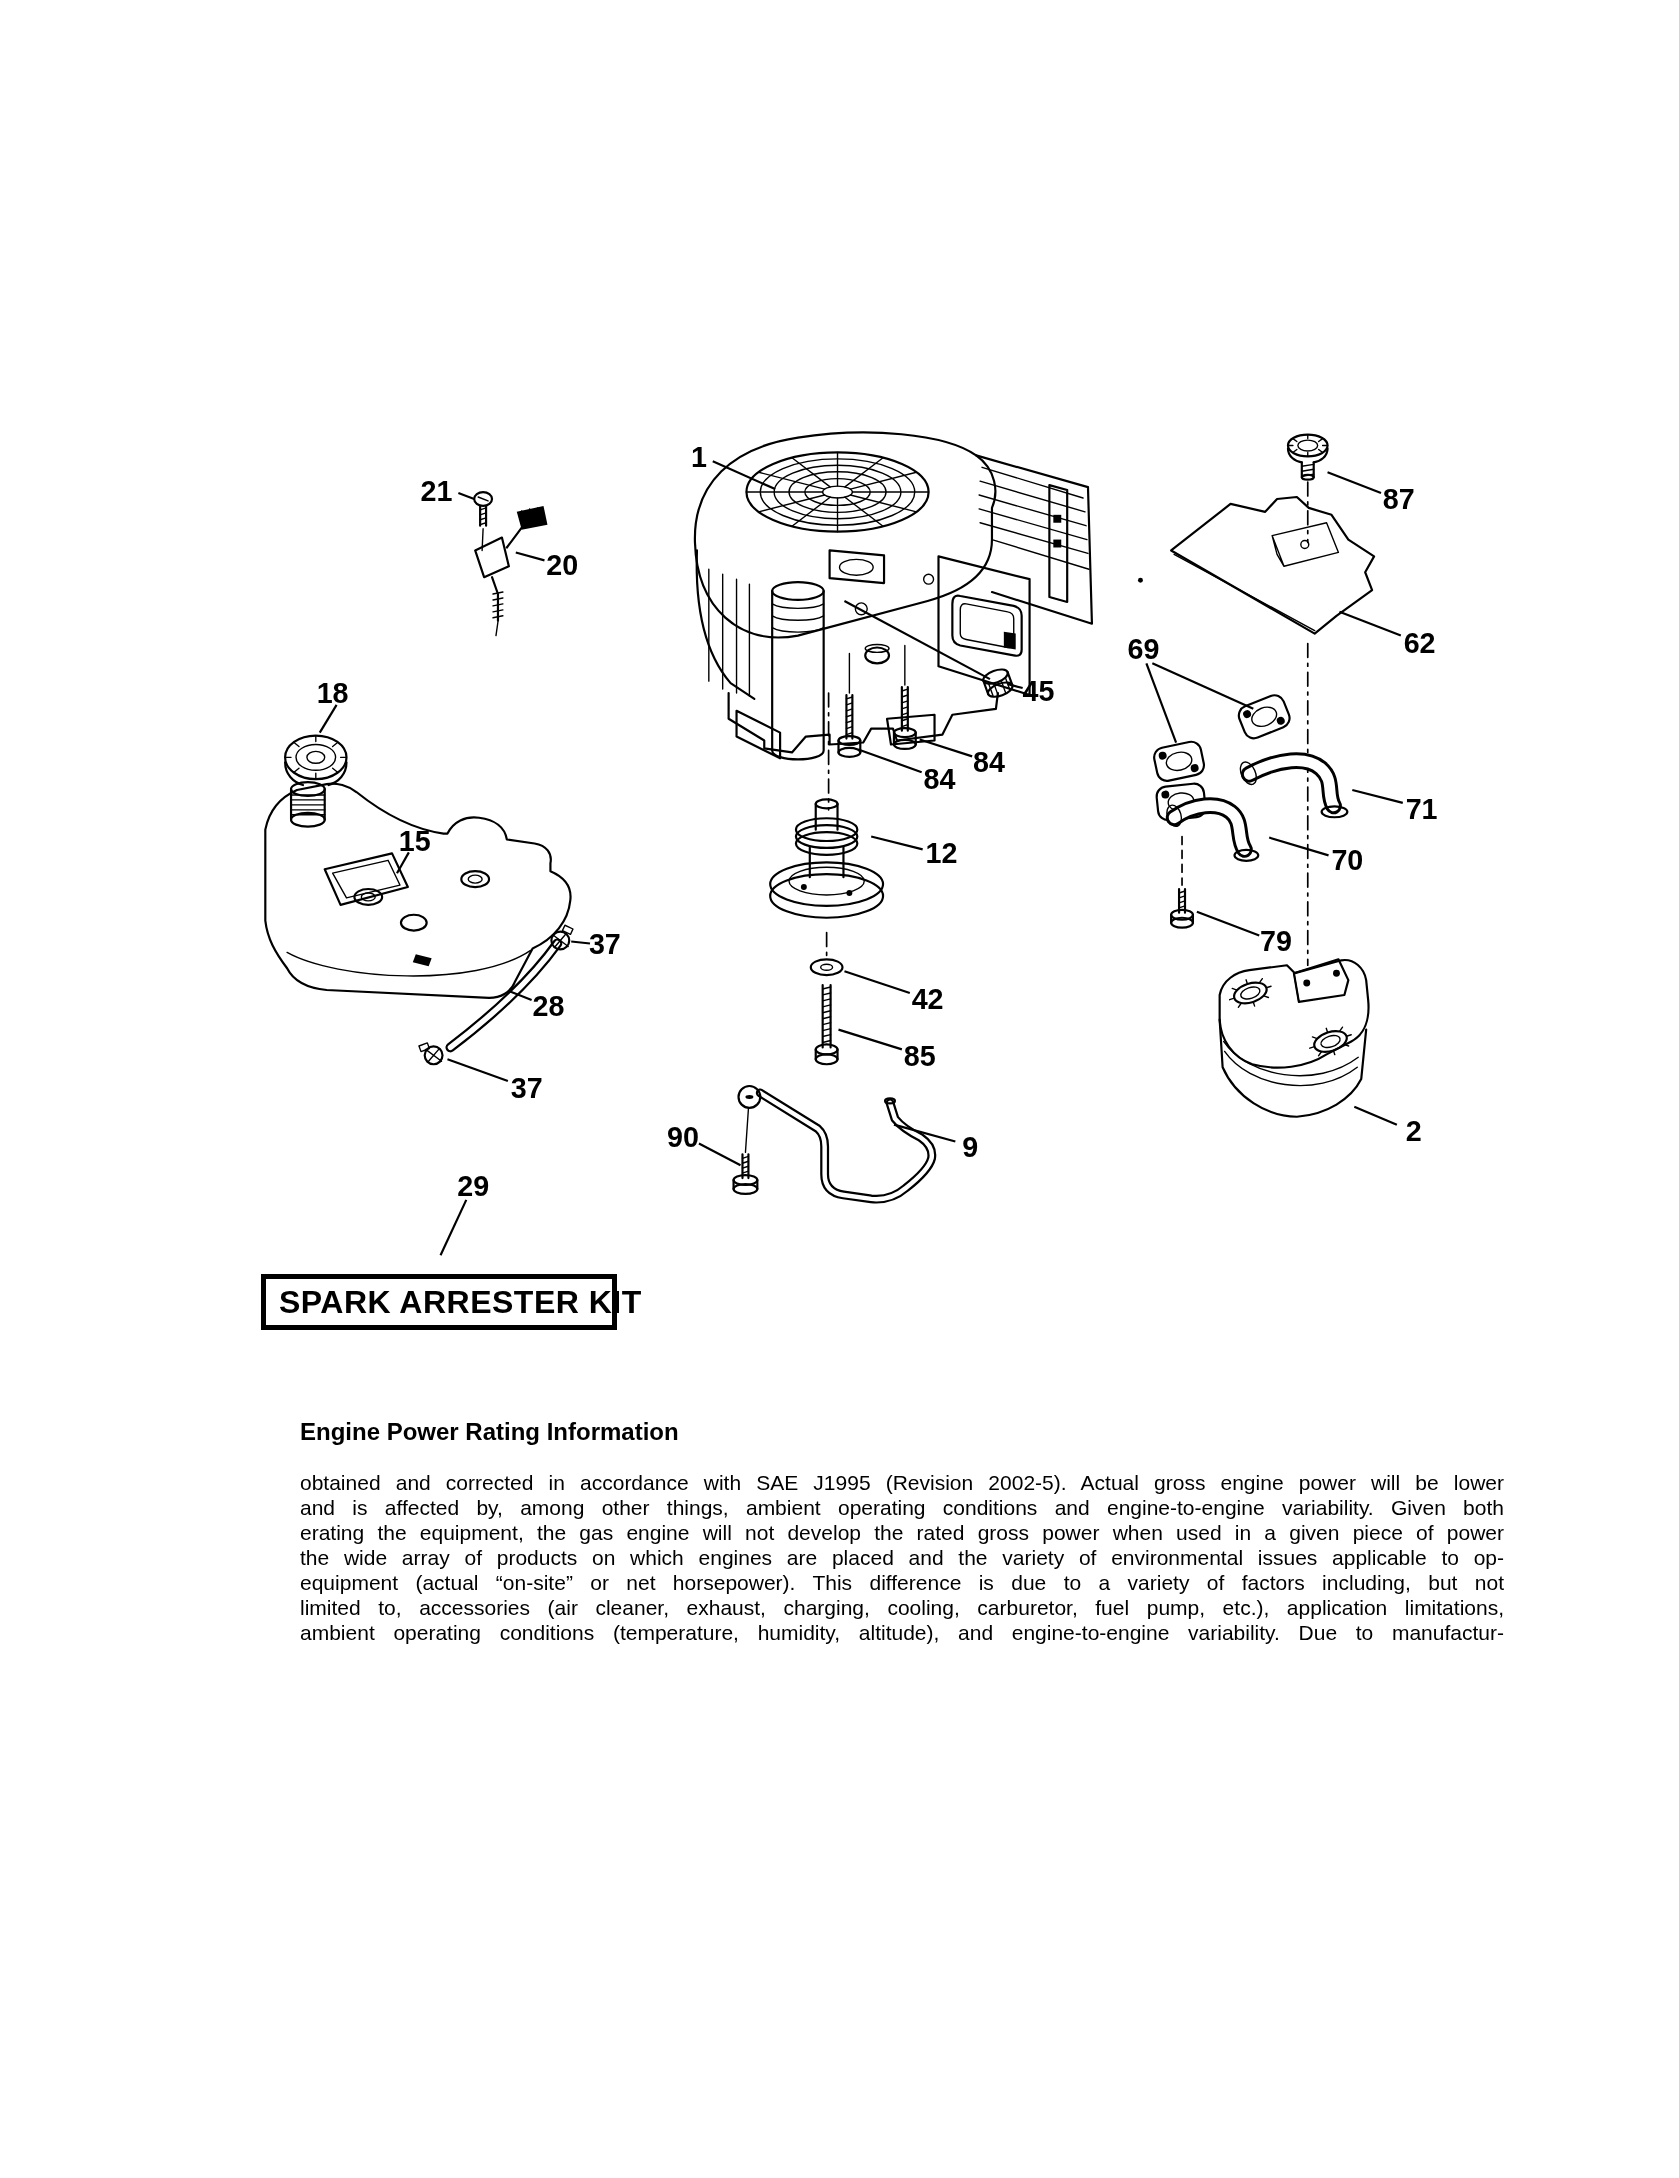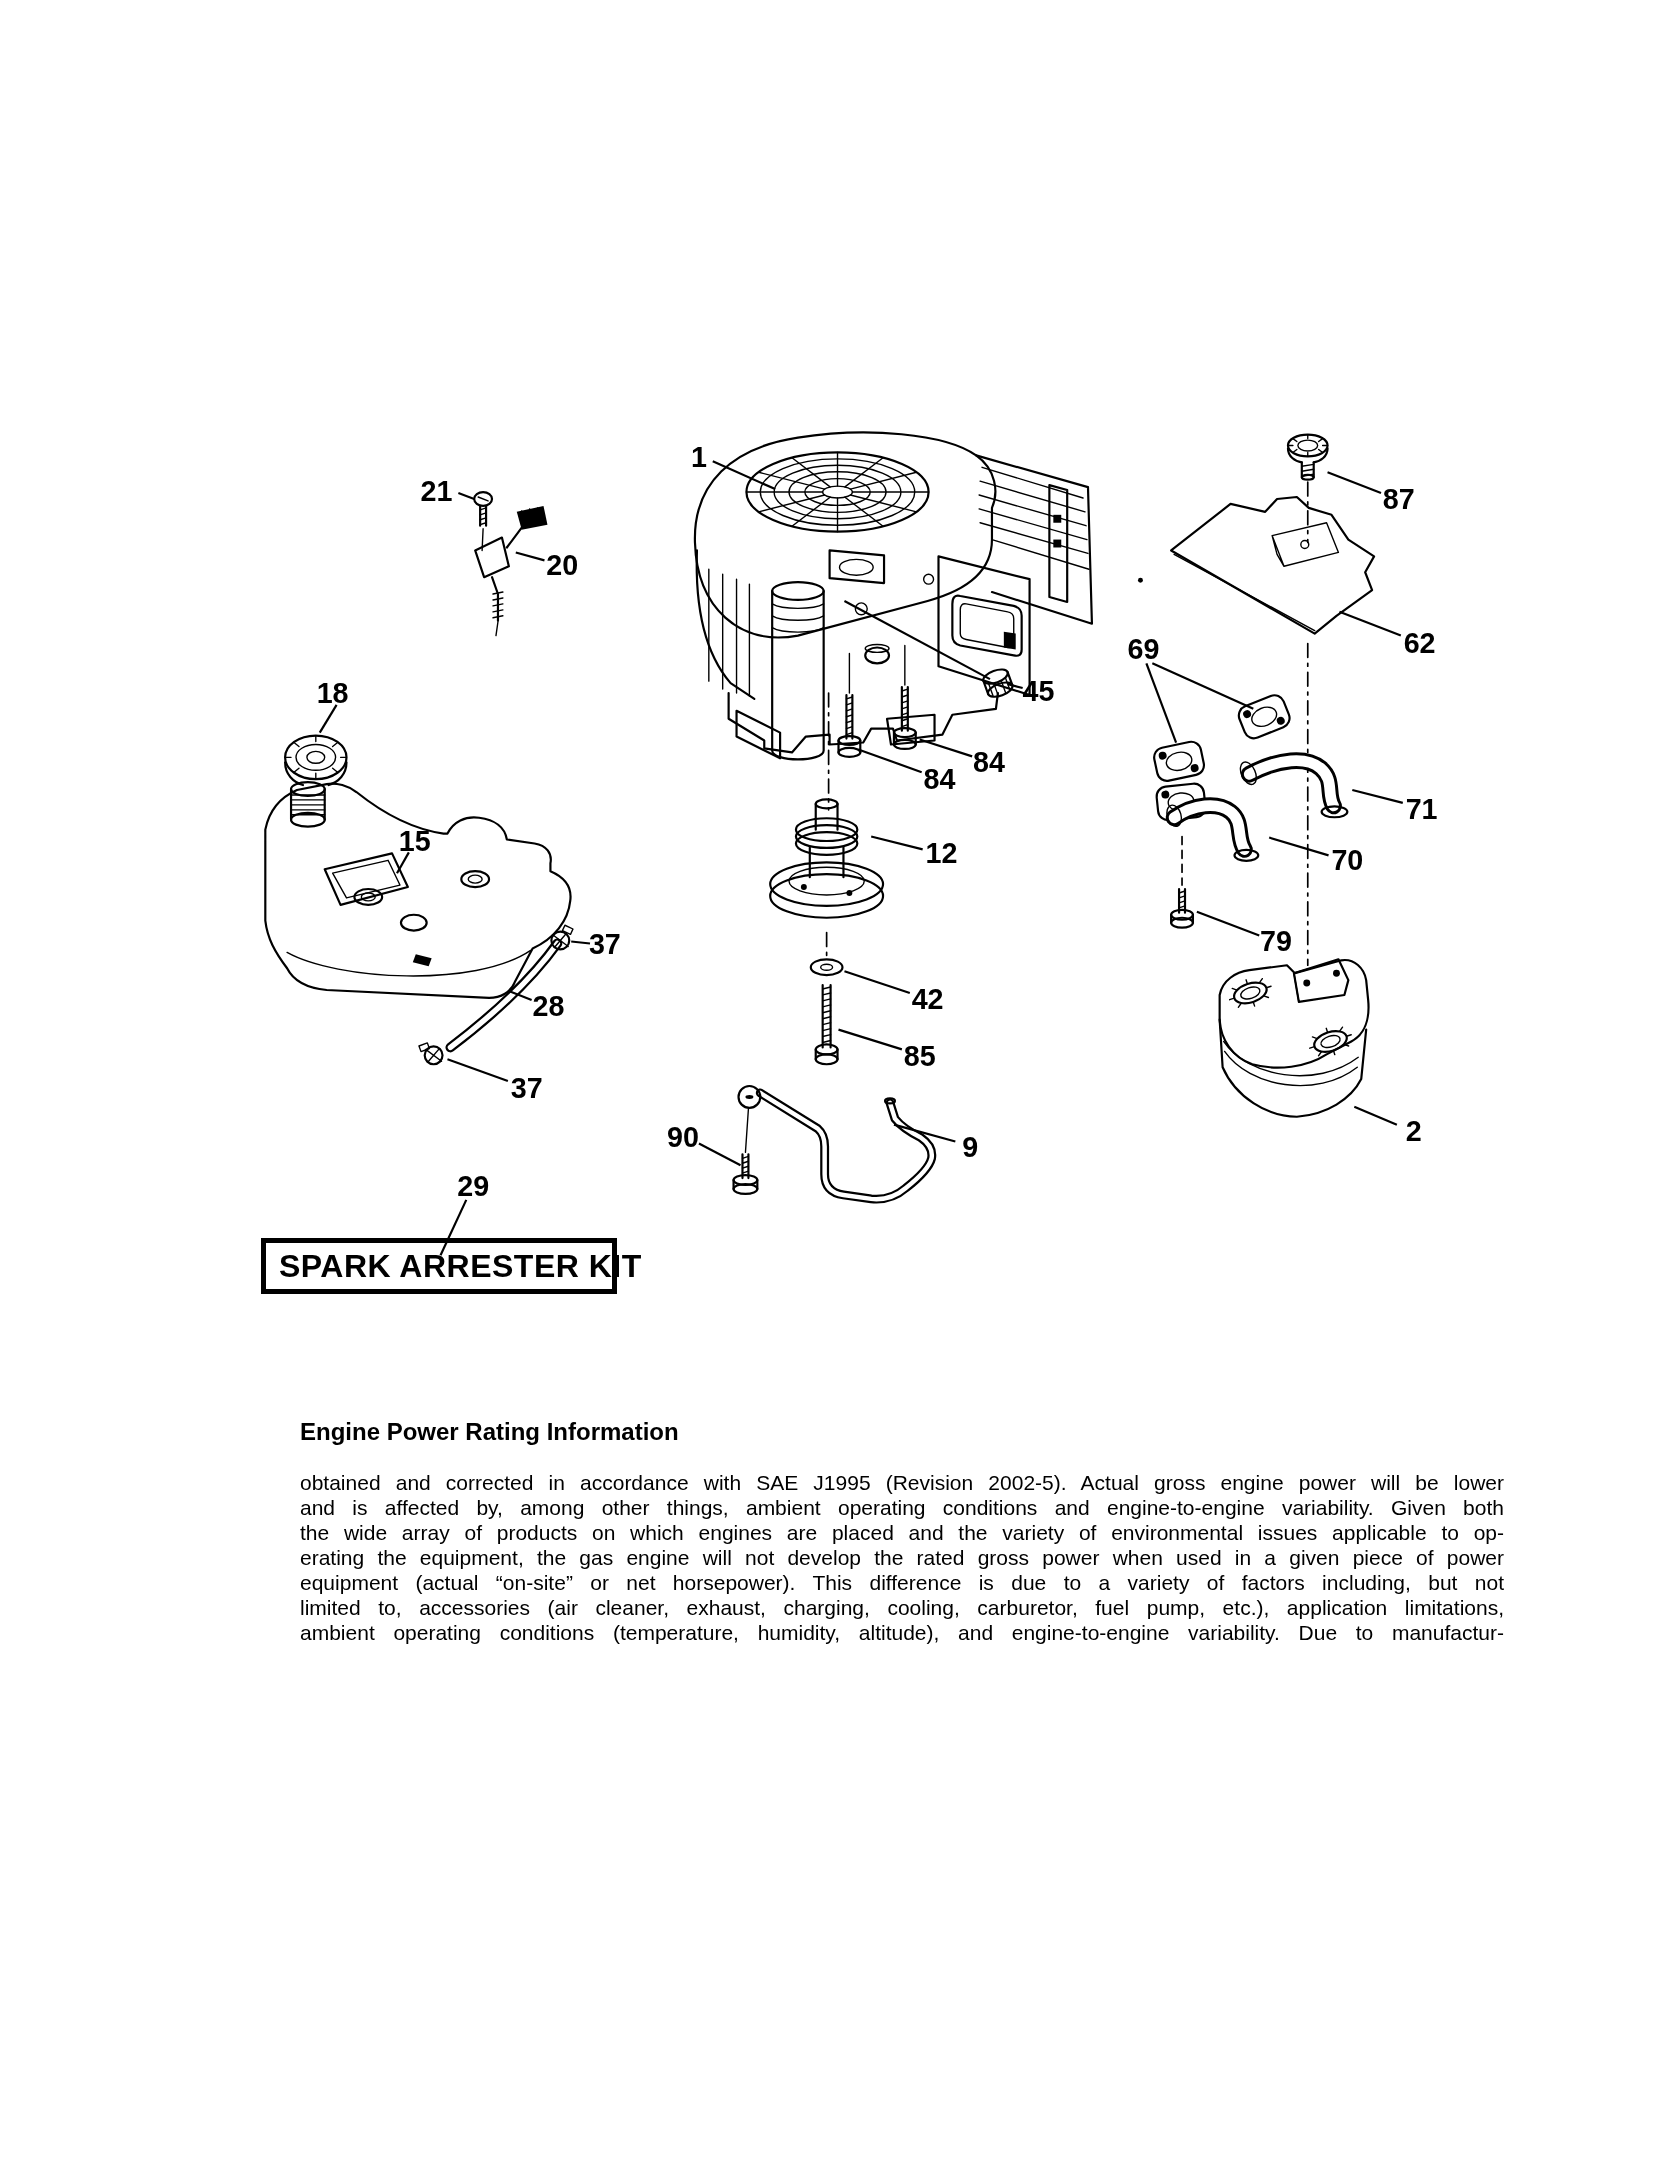--- a/index.html
+++ b/index.html
@@ -12,21 +12,21 @@
   .art .wht{fill:#fff;}
   .art .dd{stroke-dasharray:14 6 3 6;stroke-width:1.7;}
   .art .dsh{stroke-dasharray:8 6;stroke-width:1.7;}
   .art .tube-o{stroke-width:17;}
   .art .tube-i{stroke:#fff;stroke-width:11;}
   .art .wire-o{stroke-width:9;}
   .art .wire-i{stroke:#fff;stroke-width:4.5;}
   .leader{stroke:#000;stroke-width:2.2;}
   text.co{font-family:"Liberation Sans",sans-serif;font-weight:bold;font-size:29px;
           fill:#000;stroke:none;text-anchor:middle;dominant-baseline:central;}
-  .kitbox{position:absolute;left:261px;top:1238px;width:356px;height:56px;
+  .kitbox{position:absolute;left:261px;top:1274px;width:356px;height:56px;
           border:5px solid #000;box-sizing:border-box;display:flex;align-items:center;
           padding-left:13px;font-weight:bold;font-size:32px;letter-spacing:0.5px;white-space:nowrap;}
   .textblock{position:absolute;left:300px;top:1410px;width:1204px;}
   .textblock h3{margin:8px 0 24px 0;font-size:24px;line-height:28px;font-weight:bold;}
   .textline{font-size:21px;line-height:25px;height:25px;overflow:hidden;
             text-align:justify;}
   .textline::after{content:"";display:inline-block;width:100%;height:0;}
 </style>
 </head>
 <body>
@@ -341,22 +341,22 @@
 
   <div class="kitbox">
     <span>SPARK ARRESTER KIT</span>
   </div>
 
   <div class="textblock">
     <h3>Engine Power Rating Information</h3>
     <div id="body-lines">
         <div class="textline">obtained and corrected in accordance with SAE J1995 (Revision 2002-5).  Actual gross engine power will be lower</div>
         <div class="textline">and is affected by, among other things, ambient operating conditions and engine-to-engine variability.  Given both</div>
+        <div class="textline">erating the equipment, the gas engine will not develop the rated gross power when used in a given piece of power</div>
         <div class="textline">the wide array of products on which engines are placed and the variety of environmental issues applicable to op-</div>
-        <div class="textline">erating the equipment, the gas engine will not develop the rated gross power when used in a given piece of power</div>
         <div class="textline">equipment (actual “on-site” or net horsepower).  This difference is due to a variety of factors including, but not</div>
         <div class="textline">limited to, accessories (air cleaner, exhaust, charging, cooling, carburetor, fuel pump, etc.), application limitations,</div>
         <div class="textline">ambient operating conditions (temperature, humidity, altitude), and engine-to-engine variability.  Due to manufactur-</div>
       </div>
   </div>
 
 </div>
 
 
 </body></html>

